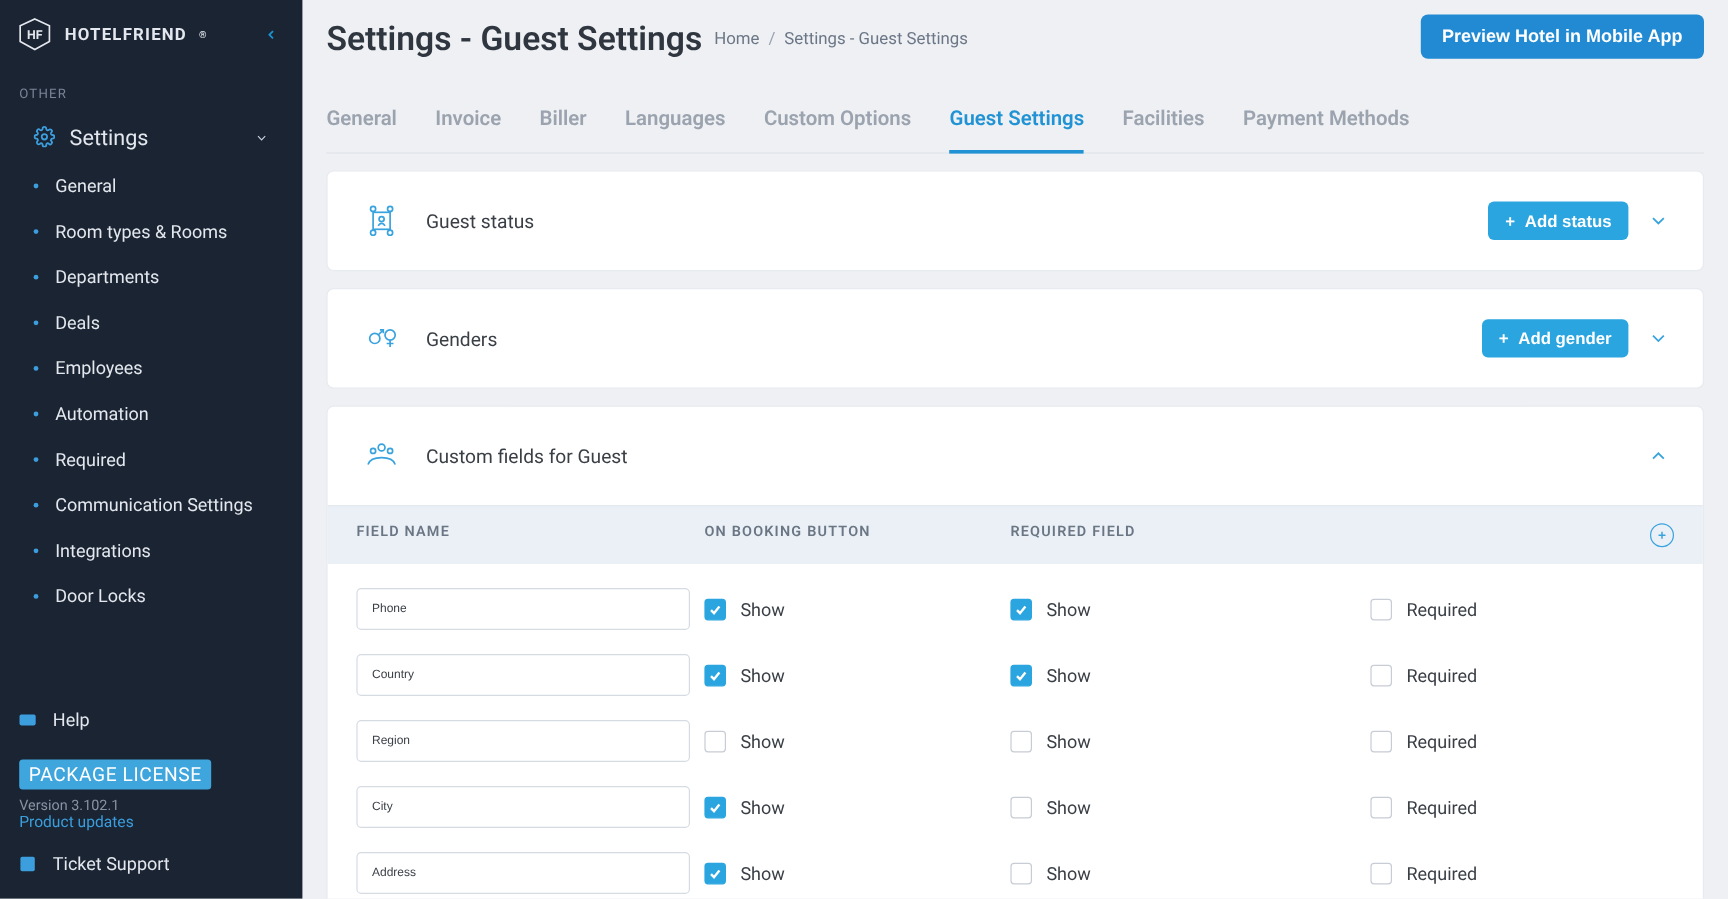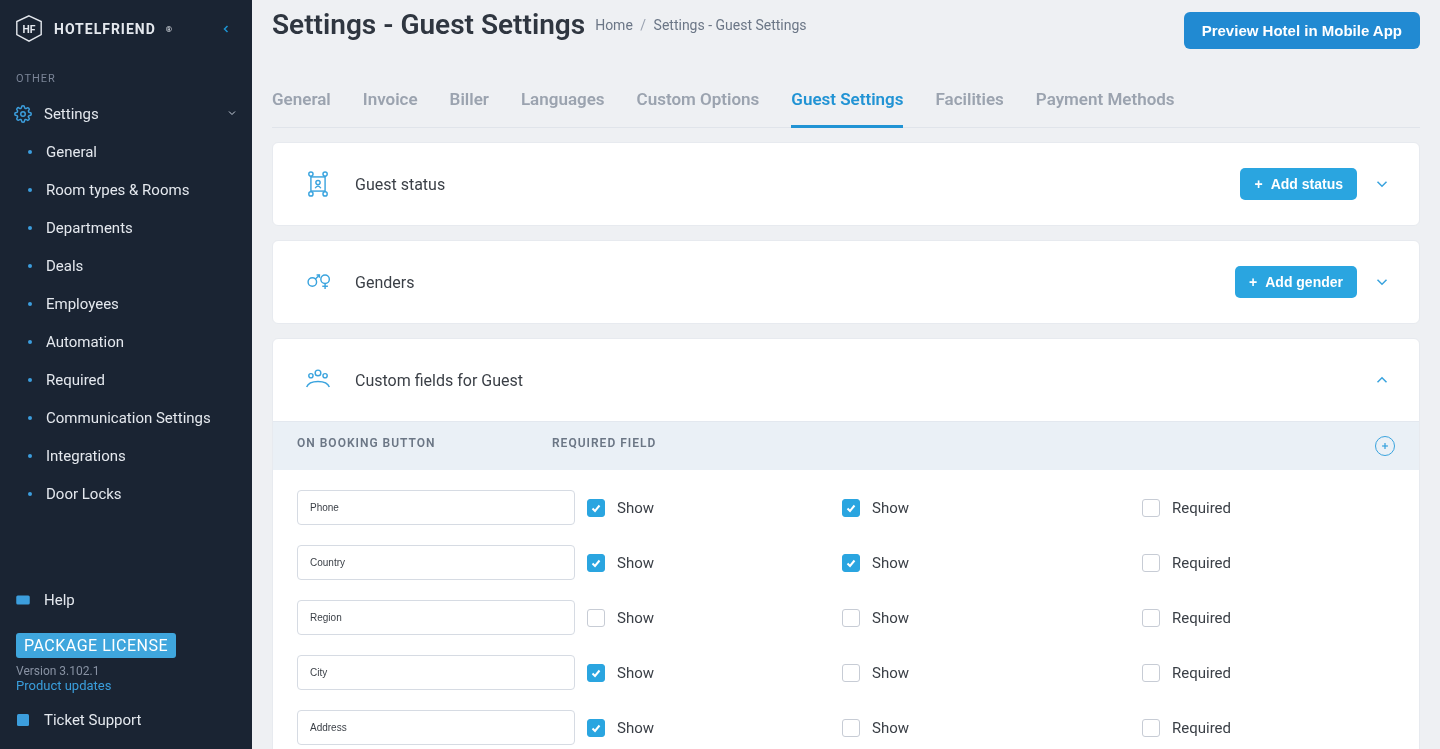--- a/index.html
+++ b/index.html
@@ -52,26 +52,26 @@
   padding: 4px 0 0 0;
 }
 .section-label {
   padding: 10px 16px;
   font-size: 11px;
   color: #7a8497;
   letter-spacing: 1px;
 }
 .nav-parent {
   display: flex;
-  align-items: center;
-  padding: 10px 14px;
+  align-items: flex-start;
+  padding: 10px 28px;
   gap: 12px;
   color: #e4e8ee;
   cursor: pointer;
-  font-size: 15px;
+  font-size: 18px;
 }
 .nav-parent .chev {
   margin-left: auto;
   color: #c8d0dd;
 }
 .nav-sub {
   list-style: none;
   padding: 0;
 }
 .nav-sub li {
@@ -127,21 +127,21 @@
 }
 
 
 .main {
   flex: 1;
   padding: 0 20px 20px 20px;
   overflow: hidden;
 }
 .header-row {
   display: flex;
-  align-items: center;
+  align-items: flex-end;
   padding: 0 0 6px;
 }
 .title-block {
   display: flex;
   align-items: center;
   gap: 10px;
   flex-wrap: wrap;
 }
 .page-title {
   font-size: 28px;
@@ -484,20 +484,21 @@
         </svg>
         <span class="card-title">Custom fields for Guest</span>
         <div class="card-actions">
           <svg class="chevron" viewBox="0 0 24 24" fill="none" stroke="currentColor" stroke-width="2">
               <polyline points="6 15 12 9 18 15"></polyline>
             </svg>
         </div>
       </div>
 
       <div class="table-head">
+        <div class="col-name">FIELD NAME</div>
         <div class="col-book">ON BOOKING BUTTON</div>
         <div class="col-req">REQUIRED FIELD</div>
         <div class="col-add">
           <span class="plus-circle">
             <svg width="10" height="10" viewBox="0 0 24 24" fill="none" stroke="currentColor" stroke-width="3">
                 <line x1="12" y1="5" x2="12" y2="19"></line>
                 <line x1="5" y1="12" x2="19" y2="12"></line>
               </svg>
           </span>
         </div>

